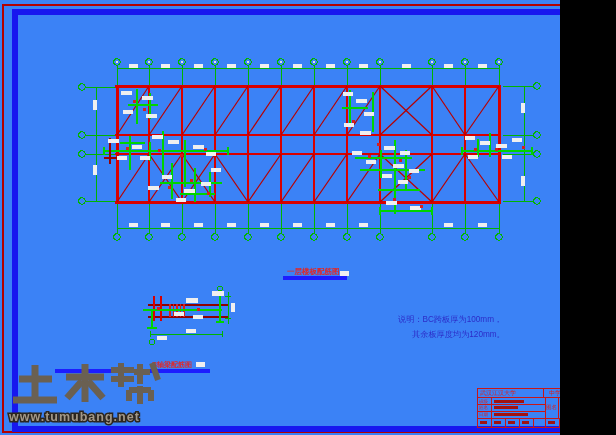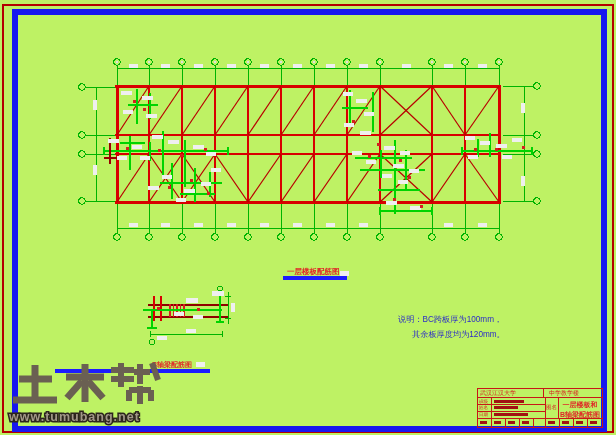--- a/index.html
+++ b/index.html
@@ -1,16 +1,16 @@
 <!DOCTYPE html>
 <html><head>
 <meta charset="utf-8">
 <style>
   html,body{margin:0;padding:0;background:#000;}
-  .stage{position:relative;width:616px;height:435px;background:#bef264;overflow:hidden;}
+  .stage{position:relative;width:560px;height:435px;background:#3b82f6;overflow:hidden;}
   svg{display:block;font-family:"Liberation Sans",sans-serif;}
   text{font-family:"Liberation Sans",sans-serif;}
   .url-text{font-weight:bold;letter-spacing:1px;paint-order:stroke;stroke:#2c251d;stroke-width:3px;}
 </style>
 </head>
 <body>
 
 <div class="stage">
 <svg width="616" height="435" viewBox="0 0 616 435" shape-rendering="crispEdges">
 

